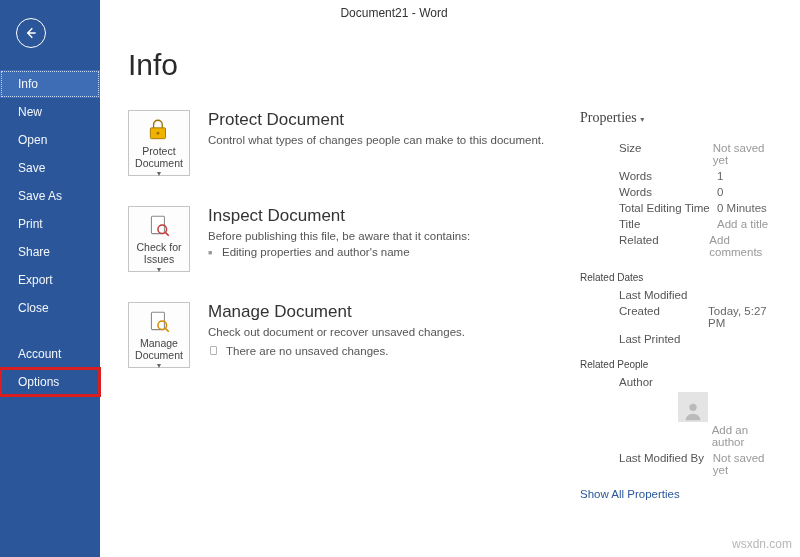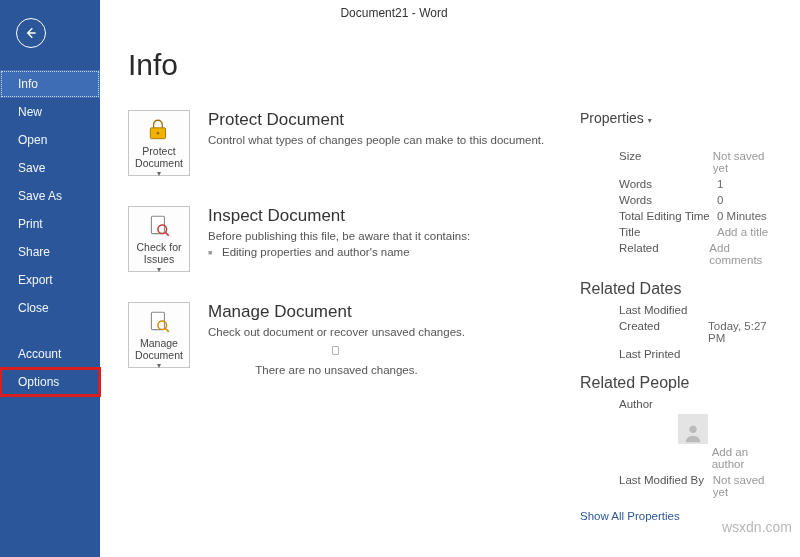--- a/index.html
+++ b/index.html
@@ -92,50 +92,51 @@
     justify-content: flex-start;
   }
   .big-btn .icon-wrap { height: 30px; display:flex; align-items:center; justify-content:center; }
   .big-btn .lbl { margin-top: 2px; }
   .big-btn .chev { font-size: 8px; color:#666; }
   .sec-body .sec-title { font-size: 17px; color: #333; margin-bottom: 4px; }
   .sec-body .sec-desc { font-size: 11.5px; color: #555; }
   .sec-body ul { list-style: none; margin-top: 4px; }
   .sec-body li { font-size: 11.5px; color: #555; padding-left: 14px; position: relative; }
   .sec-body li::before { content:"■"; font-size:7px; color:#999; position:absolute; left:0; top:3px; }
-  .sec-body .nochanges { display:flex; align-items:center; gap:6px; margin-top:6px; font-size:11.5px; color:#555;flex-direction:column;}
+  .sec-body .nochanges { display:flex; align-items:center; gap:6px; margin-top:6px; font-size:11.5px; color:#555;}
   .prop-head {
     font-size: 14px; color:#444;
-    margin-bottom: 24px;
-    cursor: pointer;
+    margin-bottom: 16px;
+    cursor: pointer;
+    font-family: Liberation Serif, serif;
   }
   .prop-head .chev { font-size:8px; color:#666; }
   .kv { display:flex; margin-bottom: 4px; font-size: 11.5px; }
   .kv .k { width: 98px; color:#555;margin-left:39px; }
   .kv .v { color:#666; }
   .kv .v.muted { color:#999; }
   .prop-subhead {
-    font-size: 16px; color:#444;
+    font-size: 10px; color:#444;
     margin-top: 14px; margin-bottom: 6px;
   }
   .avatar {
     width: 30px; height: 30px; background:#e4e4e4;
     display:flex; align-items:flex-end; justify-content:center;
     margin-left:98px; margin-bottom:2px;
   }
   .avatar svg { fill:#bbb; }
   .show-all {
     margin-top: 12px;
     color: #2b579a;
     font-size: 11.5px;
     cursor: pointer;
   }
   .watermark {
-    position:absolute; right:8px; bottom:22px;
-    font-size:14px; color:#b7b7b7;
+    position:absolute; right:8px; bottom:6px;
+    font-size:12px; color:#b7b7b7;
   }
 </style>
 </head>
 <body>
 
 <div class="app-title">Document21  -  Word</div>
 
 <div class="sidebar">
   <div class="back-btn">
     <svg width="16" height="16" viewBox="0 0 24 24" fill="none" stroke-width="2">

